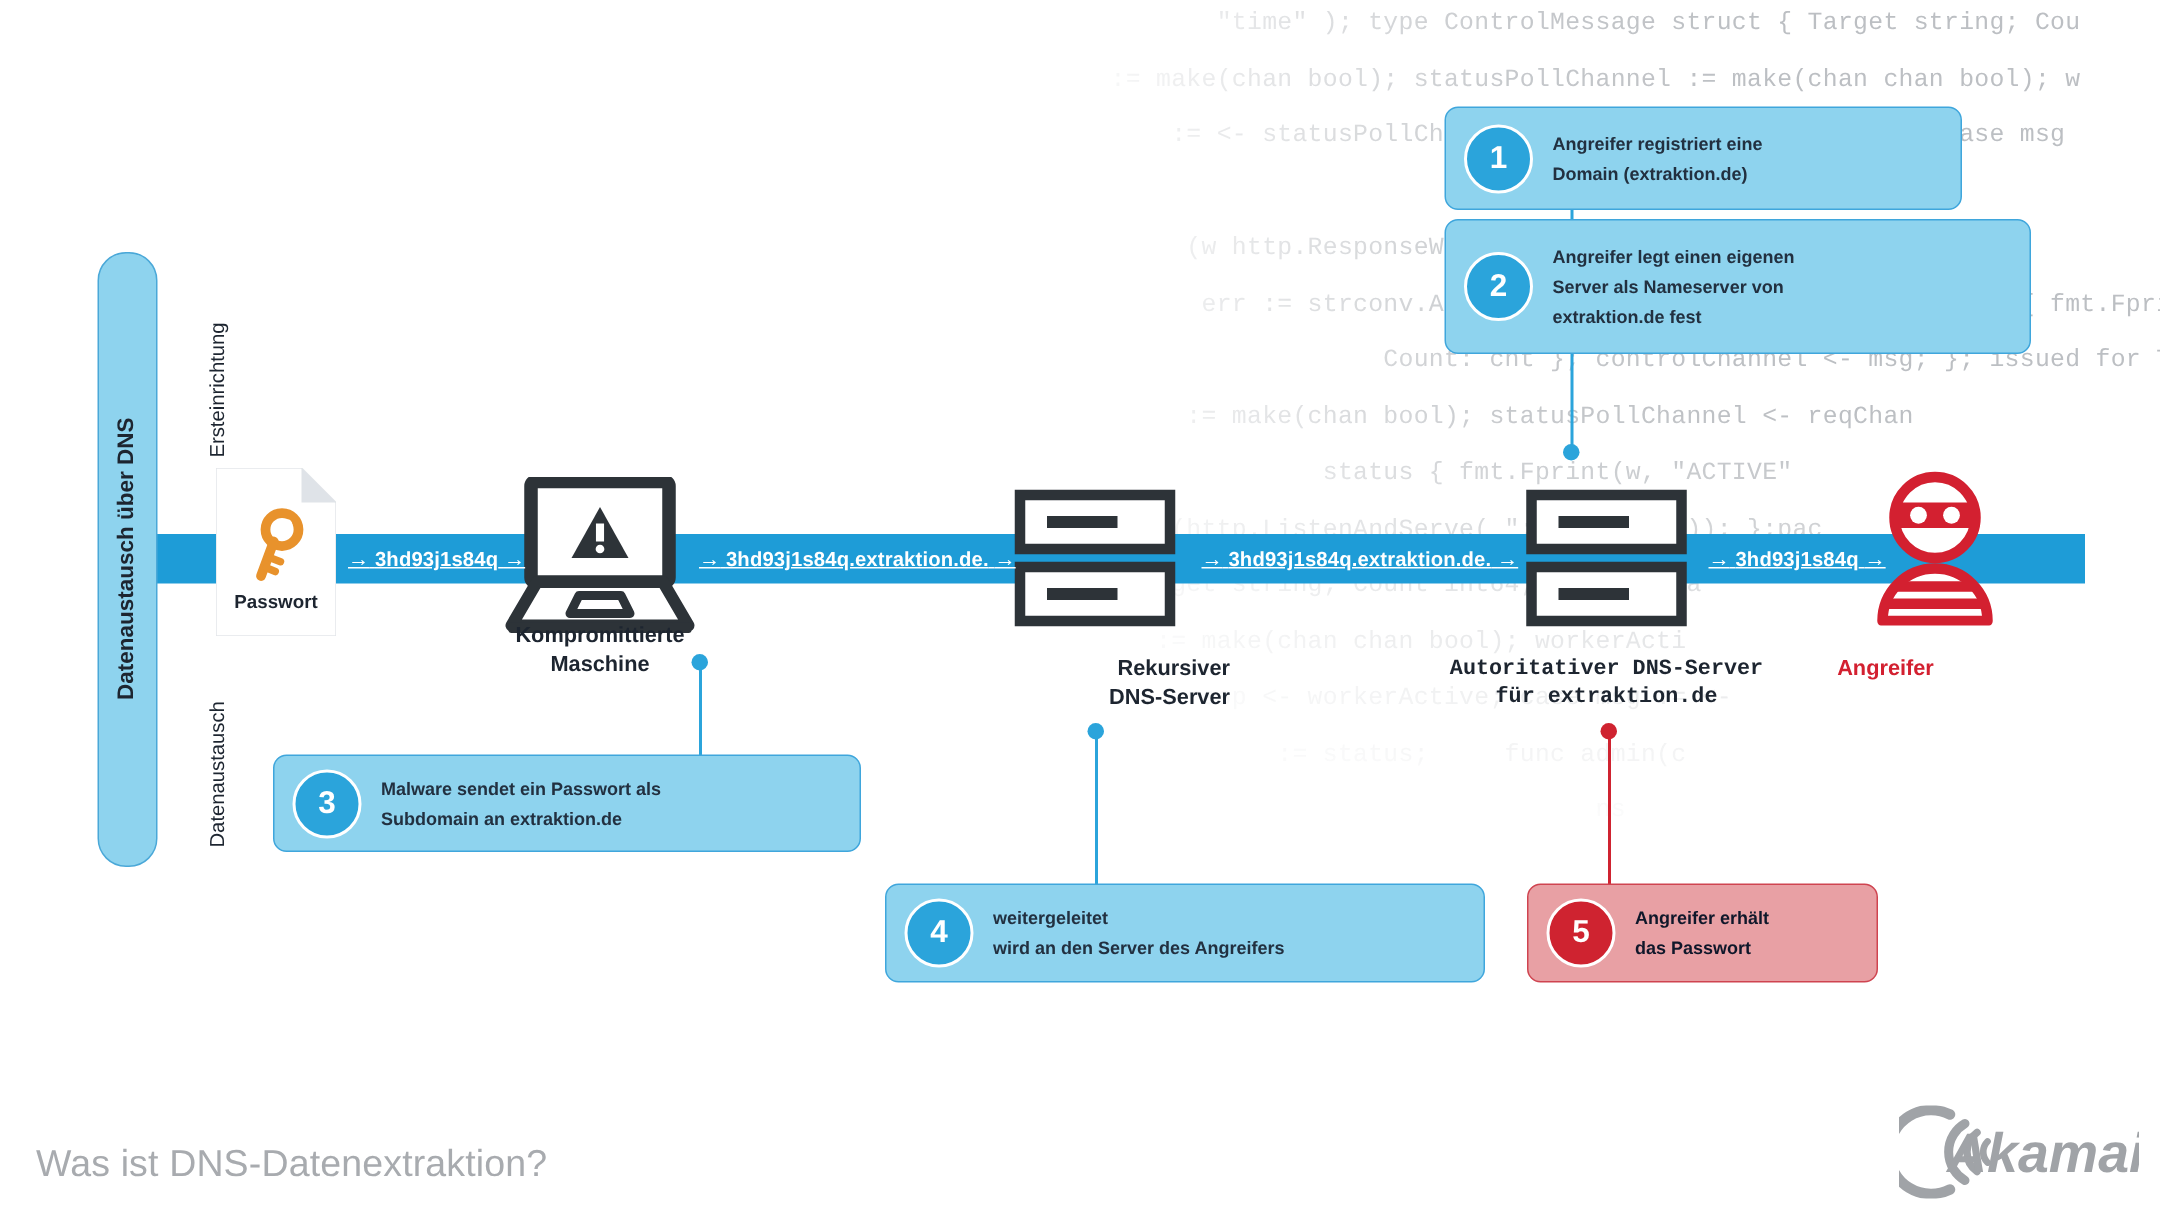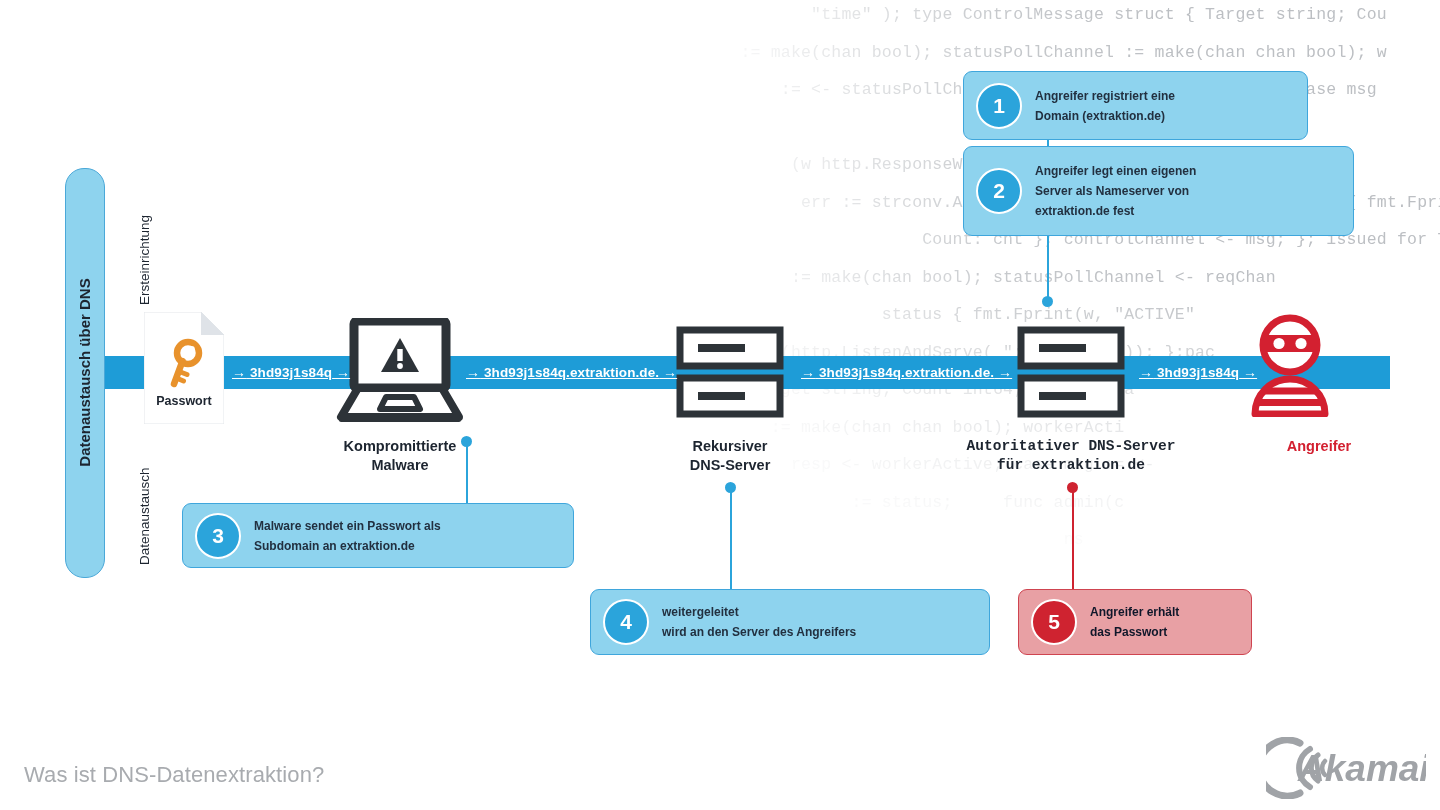--- a/index.html
+++ b/index.html
@@ -93,21 +93,21 @@
     position:absolute;left:144px;top:312px;width:80px;height:112px;
   }
   .doc-label{
     position:absolute;left:144px;top:394px;width:80px;text-align:center;
     font-size:12.5px;font-weight:bold;color:#1d2530;
   }
 
   
   .footer-caption{
     position:absolute;left:24px;top:762px;
-    color:#a8abaf;font-size:22px;letter-spacing:.1px;
+    color:#a8abaf;font-size:25px;letter-spacing:.1px;
   }
   .logo{position:absolute;left:1266px;top:737px;width:160px;height:62px;}
 
   .icon-abs{position:absolute;}
 </style>
 </head>
 <body>
 
 <div id="stage">
 
@@ -142,34 +142,34 @@
     <svg width="128" height="106" viewBox="0 0 128 106">
       <rect x="18" y="3" width="92" height="67" rx="3" fill="#ffffff" stroke="#2d3338" stroke-width="9"></rect>
       <path d="M64 20 L83 54 H45 Z" fill="#2d3338"></path>
       <rect x="61.3" y="31" width="5.4" height="12" fill="#ffffff"></rect>
       <circle cx="64" cy="48" r="2.9" fill="#ffffff"></circle>
       <path d="M22 70 L5 99 H123 L106 70 Z" fill="#ffffff" stroke="#2d3338" stroke-width="8" stroke-linejoin="round"></path>
       <path d="M50 79 H78 L84 91 H44 Z" fill="#ffffff" stroke="#2d3338" stroke-width="6" stroke-linejoin="round"></path>
       <rect x="3" y="97" width="122" height="7" rx="2" fill="#2d3338"></rect>
     </svg>
   </div>
-  <div class="caption" style="left:298px;top:437px;width:204px;">
+  <div class="caption" style="left:298px;top:415px;width:204px;">
     <div>Kompromittierte</div>
-    <div>Malware</div>
+    <div>Maschine</div>
   </div>
 
   <div class="icon-abs" style="left:676px;top:326px;">
     <svg width="108" height="92" viewBox="0 0 108 92">
       <rect x="4" y="4" width="100" height="36" fill="#ffffff" stroke="#2d3338" stroke-width="7"></rect>
       <rect x="22" y="18" width="47" height="8" fill="#2d3338"></rect>
       <rect x="4" y="52" width="100" height="36" fill="#ffffff" stroke="#2d3338" stroke-width="7"></rect>
       <rect x="22" y="66" width="47" height="8" fill="#2d3338"></rect>
     </svg>
   </div>
-  <div class="caption" style="left:640px;top:437px;width:180px;">
+  <div class="caption" style="left:640px;top:437px;width:180px;text-align:right;">
     <div>Rekursiver</div>
     <div>DNS-Server</div>
   </div>
 
   <div class="icon-abs" style="left:1017px;top:326px;">
     <svg width="108" height="92" viewBox="0 0 108 92">
       <rect x="4" y="4" width="100" height="36" fill="#ffffff" stroke="#2d3338" stroke-width="7"></rect>
       <rect x="22" y="18" width="47" height="8" fill="#2d3338"></rect>
       <rect x="4" y="52" width="100" height="36" fill="#ffffff" stroke="#2d3338" stroke-width="7"></rect>
       <rect x="22" y="66" width="47" height="8" fill="#2d3338"></rect>
@@ -183,21 +183,21 @@
   <div class="icon-abs" style="left:1251px;top:313px;">
     <svg width="78" height="104" viewBox="0 0 78 104">
       <circle cx="39" cy="32" r="27" fill="#ffffff" stroke="#d32030" stroke-width="7"></circle>
       <rect x="14" y="22" width="50" height="17" fill="#d32030"></rect>
       <circle cx="28" cy="30.5" r="5.6" fill="#ffffff"></circle>
       <circle cx="50" cy="30.5" r="5.6" fill="#ffffff"></circle>
       <path d="M4 101 A35 35 0 0 1 74 101 Z" fill="#ffffff" stroke="#d32030" stroke-width="7" stroke-linejoin="round"></path>
       <path d="M12.5 78 H65.5 M6.5 89.5 H71.5" stroke="#d32030" stroke-width="7"></path>
     </svg>
   </div>
-  <div class="caption red" style="left:1239px;top:437px;width:160px;">
+  <div class="caption red" style="left:1177px;top:437px;width:160px;">
     <div>Angreifer</div>
   </div>
 
   <div class="band-label" style="left:232px;">
     <span class="ar">→</span>
     <span>3hd93j1s84q</span>
     <span class="ar">→</span>
   </div>
   <div class="band-label" style="left:466px;">
     <span class="ar">→</span>

